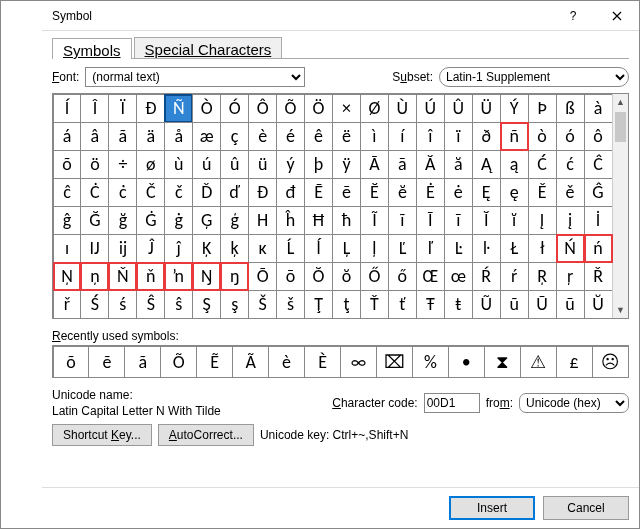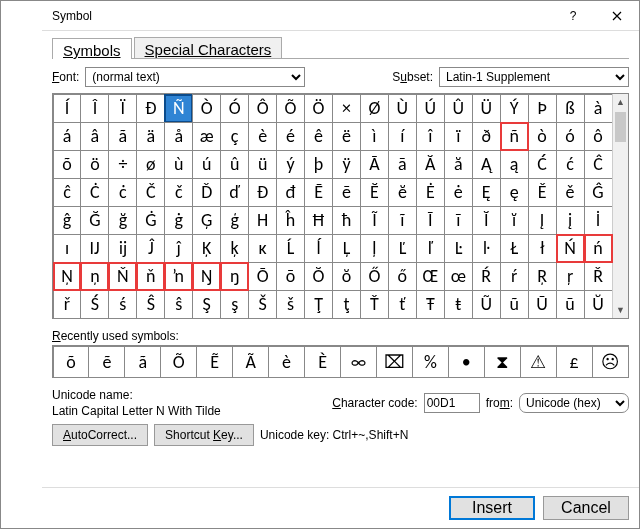--- a/index.html
+++ b/index.html
@@ -12,39 +12,39 @@
   .content { flex: 1; padding: 6px 10px 6px 10px; display: flex; flex-direction: column; }
   .tabs { display: flex; border-bottom: 1px solid #aaa; height: 22px; }
   .tab { padding: 3px 10px; border: 1px solid #aaa; border-bottom: none; margin-right: 2px; background: #fff; position: relative; top: 1px; font-size: 15px; text-decoration: underline; }
   .tab.inactive { background: #f0f0f0; top: 0; }
   .tab.active { background: #fff; }
   .row { display: flex; align-items: center; margin-top: 8px; }
   .label { margin-right: 6px; }
   .underline { text-decoration: underline; }
   select, input[type=text] { border: 1px solid #888; font-family: inherit; font-size: 12px; background: #fff; padding: 1px 2px; height: 20px; }
   .font-sel { width: 220px; }
-  .subset-sel { width: 190px; }
+  .subset-sel { width: 190px; border-radius: 10px; }
   .grid-wrap { display: flex; margin-top: 6px; border: 1px solid #888; }
   .grid { display: grid; grid-template-columns: repeat(20, 1fr); flex: 1; }
   .cell { border: 1px solid #888; height: 29px; display: flex; align-items: center; justify-content: center; font-size: 18px; font-family: "Calibri","Segoe UI",sans-serif; background: #fff; border-collapse: collapse; margin: -0.5px; }
   .cell.sel { background: #2f84d4; color: #fff; border: 2px solid #0a4b8c; }
   .cell.mark { outline: 2px solid #e83a3a; outline-offset: -2px; position: relative; z-index: 2; }
   .scroll { width: 16px; background: #f0f0f0; border-left: 1px solid #ccc; display: flex; flex-direction: column; }
   .scroll .arrow { height: 16px; display: flex; align-items: center; justify-content: center; font-size: 9px; color: #555; }
   .scroll .track { flex: 1; position: relative; }
   .scroll .thumb { position: absolute; left: 2px; right: 2px; top: 2px; height: 30px; background: #c8c8c8; }
   .recent-label { margin-top: 10px; }
   .recent-grid { display: grid; grid-template-columns: repeat(16, 1fr); border: 1px solid #888; margin-top: 2px; }
   .rcell { border: 1px solid #888; height: 32px; display: flex; align-items: center; justify-content: center; font-size: 18px; font-family: "Calibri","Segoe UI",sans-serif; margin: -0.5px; }
   .info-row { display: flex; align-items: center; margin-top: 10px; gap: 6px; }
   .info-left { display: flex; flex-direction: column; }
   .btns-row { display: flex; align-items: center; margin-top: 6px; gap: 6px; }
   button.classic { background: #e1e1e1; border: 1px solid #999; font-family: inherit; font-size: 12px; padding: 3px 10px; }
   .footer { border-top: 1px solid #ddd; padding: 8px 10px; display: flex; justify-content: flex-end; gap: 8px; }
-  .footer button { width: 86px; height: 24px; font-family: inherit; font-size: 16px; }
+  .footer button { width: 86px; height: 24px; font-family: inherit; font-size: 12px; }
   .footer .primary { background: #e1e1e1; border: 2px solid #0078d7; }
   .footer .secondary { background: #e1e1e1; border: 1px solid #999; }
   .spacer { flex: 1; }
   .ccode { width: 56px; }
   .from-sel { width: 110px; border-radius: 7px; }
   .uname { font-size: 12px; margin-top: 2px; }
 </style>
 </head>
 <body>
 
@@ -271,22 +271,22 @@
         <span class="uname">Latin Capital Letter N With Tilde</span>
       </div>
       <div class="spacer"></div>
       <span><span class="underline">C</span>haracter code:</span>
       <input type="text" class="ccode" value="00D1" style="">
       <span>fro<span class="underline">m</span>:</span>
       <select class="from-sel"><option>Unicode (hex)</option></select>
     </div>
 
     <div class="btns-row">
+      <button class="classic">Shortcut <span class="underline">K</span>ey...</button>
       <button class="classic"><span class="underline">A</span>utoCorrect...</button>
-      <button class="classic">Shortcut <span class="underline">K</span>ey...</button>
       <span>
         <span>Unicode key:</span> <span>Ctrl+~,Shift+N</span>
       </span>
     </div>
   </div>
 
   <div class="footer">
     <button class="primary">Insert</button>
     <button class="secondary">Cancel</button>
   </div>

